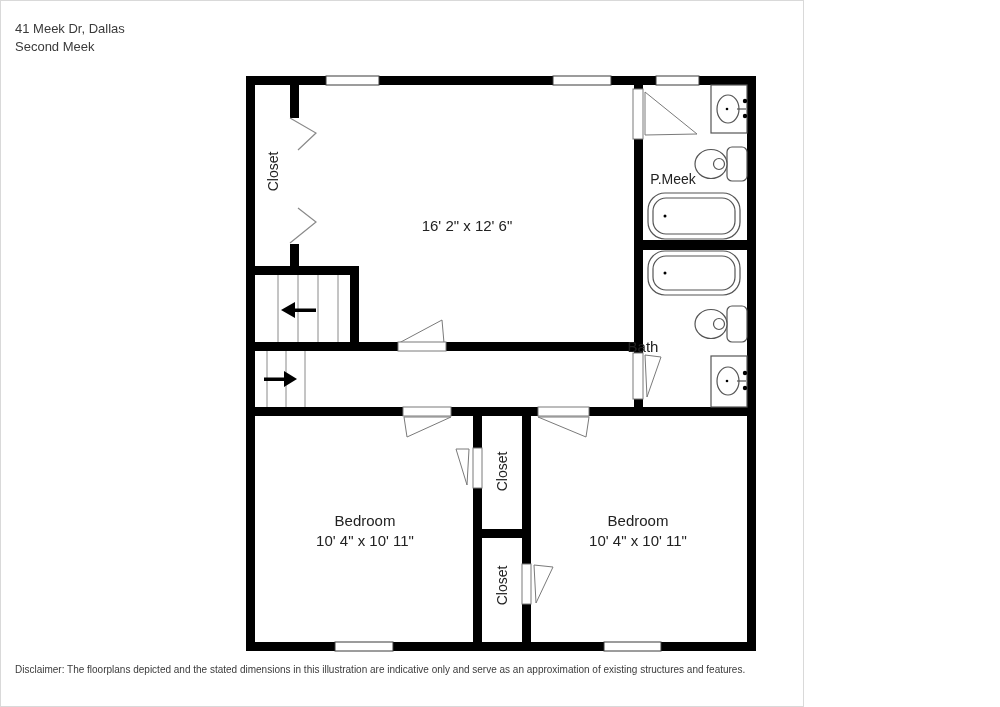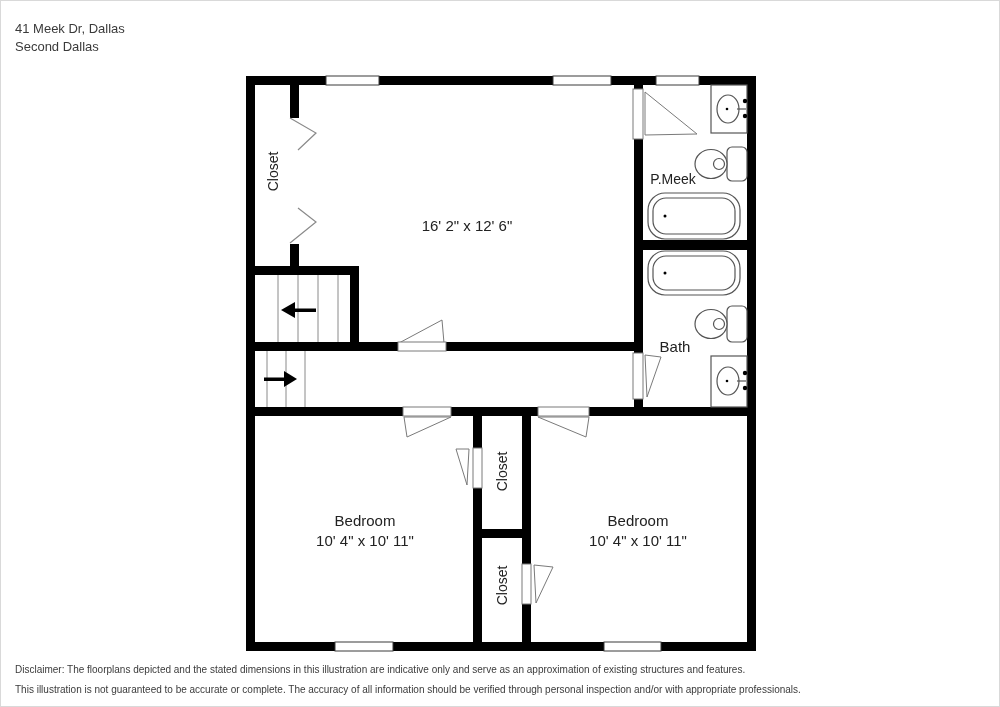--- a/index.html
+++ b/index.html
@@ -1,19 +1,19 @@
 <!DOCTYPE html>
 <html><head>
 <meta charset="utf-8">
 <style>
   * { margin: 0; padding: 0; box-sizing: border-box; }
   html, body { background: #fff; }
   .page {
     position: relative;
-    width: 1000px;
+    width: 804px;
     height: 707px;
     background: #ffffff;
     border: 1px solid #d9d9d9;
     font-family: "Liberation Sans", sans-serif;
     overflow: hidden;
   }
   .plan-svg { position: absolute; left: 0; top: 0; }
   .hdr {
     position: absolute;
     left: 14px;
@@ -44,21 +44,21 @@
   }
   .disclaimer.l1 { top: 662px; }
   .disclaimer.l2 { top: 682px; }
 </style>
 </head>
 <body>
 
 <div class="page">
 
   <div class="hdr address">41 Meek Dr, Dallas</div>
-  <div class="hdr floor">Second Dallas</div>
+  <div class="hdr floor">Second Meek</div>
 
   <svg class="plan-svg" width="1000" height="707" viewBox="0 0 1000 707">
 
     <g fill="#000000">
 
       <rect x="245" y="75" width="510" height="9"></rect>
       <rect x="245" y="641" width="510" height="9"></rect>
       <rect x="245" y="75" width="9" height="575"></rect>
       <rect x="746" y="75" width="9" height="575"></rect>
 
@@ -182,28 +182,27 @@
         <circle cx="726" cy="380" r="1.3" fill="#000" stroke="none"></circle>
         <circle cx="744" cy="372" r="2.2" fill="#000" stroke="none"></circle>
         <circle cx="744" cy="387" r="2.2" fill="#000" stroke="none"></circle>
       </g>
     </g>
   </svg>
 
   <div class="room-label" style="left:341px; top:216px; width:250px;">16' 2" x 12' 6"</div>
 
   <div class="room-label small" style="left:622px; top:170px; width:100px;">P.Meek</div>
-  <div class="room-label" style="left:624px; top:337px; width:100px;">Bath</div>
+  <div class="room-label" style="left:592px; top:337px; width:100px;">Bath</div>
 
   <div class="room-label" style="left:264px; top:511px; width:200px;">Bedroom</div>
   <div class="room-label" style="left:264px; top:531px; width:200px;">10' 4" x 10' 11"</div>
 
   <div class="room-label" style="left:537px; top:511px; width:200px;">Bedroom</div>
   <div class="room-label" style="left:537px; top:531px; width:200px;">10' 4" x 10' 11"</div>
 
   <div class="room-label small vertical" style="left:222px; top:162px; width:100px;">Closet</div>
   <div class="room-label small vertical" style="left:451px; top:462px; width:100px;">Closet</div>
   <div class="room-label small vertical" style="left:451px; top:576px; width:100px;">Closet</div>
 
   <div class="disclaimer l1">Disclaimer: The floorplans depicted and the stated dimensions in this illustration are indicative only and serve as an approximation of existing structures and features.</div>
-  <div class="disclaimer l2">This illustration is not guaranteed to be accurate or complete. The accuracy of all information should be verified through personal inspection and/or with appropriate professionals.</div>
 
 </div>
 
 </body></html>

